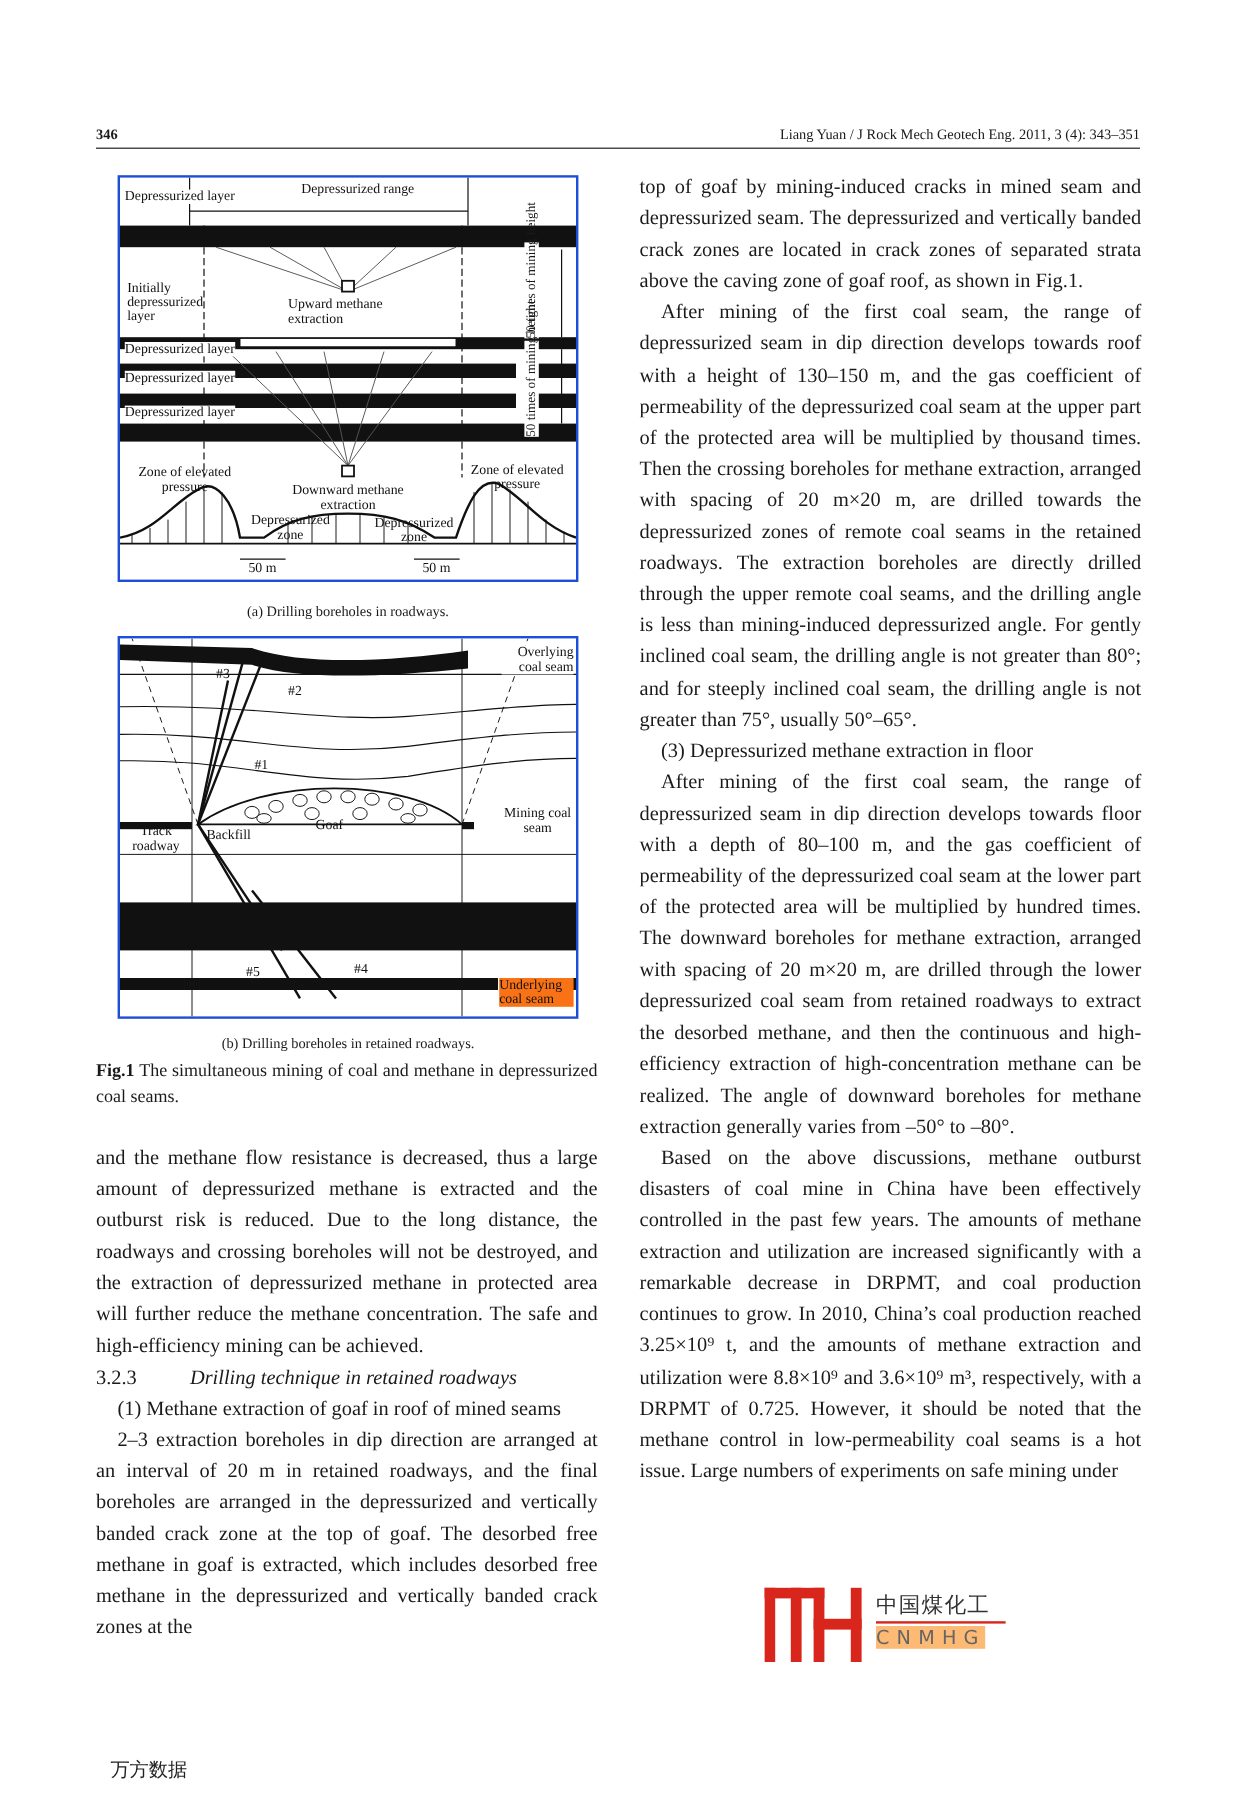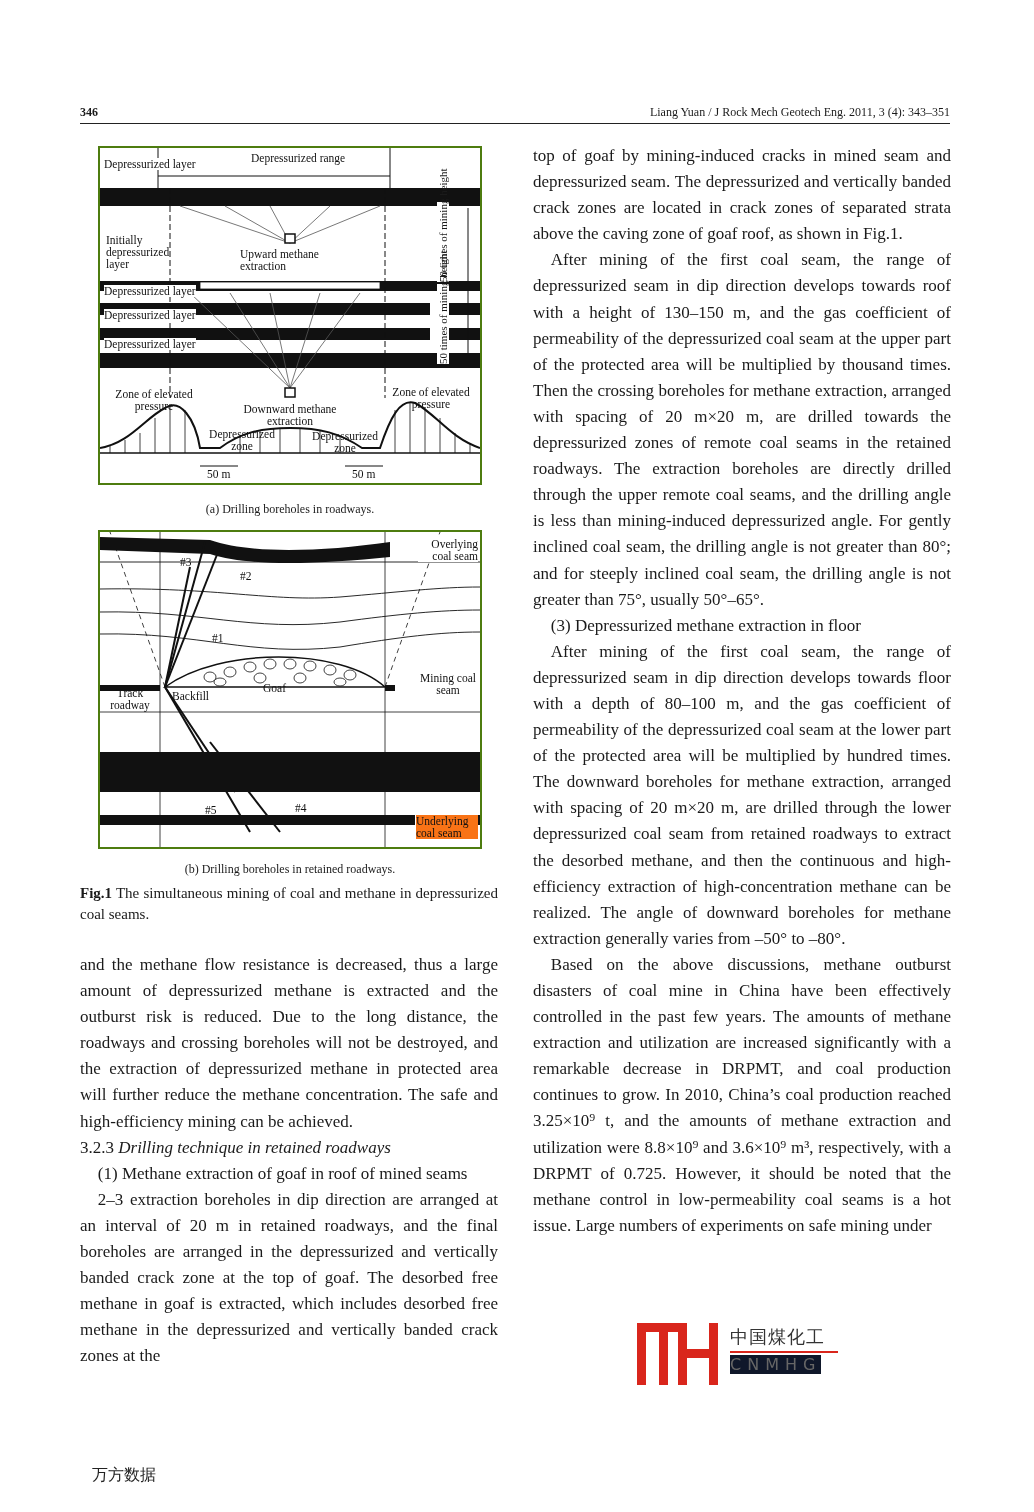--- a/index.html
+++ b/index.html
@@ -7,37 +7,37 @@
          font-family:"Liberation Serif","DejaVu Serif",serif; color:#1a1a1a; }
   .header { position:absolute; left:80px; top:105px; width:870px; height:18px;
             border-bottom:1.5px solid #222; font-size:12px; }
   .header .pn { position:absolute; left:0; top:0; font-weight:bold; }
   .header .run { position:absolute; right:0; top:0; }
   .col { position:absolute; font-size:17px; line-height:26.1px; text-align:justify; }
   .col p { margin:0; }
   .indent { text-indent:1.05em; }
   .left { left:80px; top:952px; width:418px; }
   .right { left:533px; top:143px; width:418px; }
-  .sec-title i { font-style:italic; }
-  .fig { position:absolute; border:2px solid #4d7c0f; background:#fff; }
+  .sec-title i { font-style:italic;margin-left:40px; }
+  .fig { position:absolute; border:2px solid #1d4ed8; background:#fff; }
   .figA { left:98px; top:146px; width:380px; height:335px; }
   .figB { left:98px; top:530px; width:380px; height:315px; }
   .fig svg { position:absolute; left:0; top:0; }
   .flabel { position:absolute; font-size:11.5px; line-height:12px; color:#111; background:transparent; white-space:nowrap; }
   .caption { position:absolute; font-size:12px; text-align:center; }
   .capA { left:98px; top:502px; width:384px; }
   .capB { left:98px; top:862px; width:384px; }
   .figtitle { position:absolute; left:80px; top:883px; width:418px; font-size:15px; line-height:21px; text-align:justify; }
   .figtitle b { font-weight:bold; }
   .footer { position:absolute; left:92px; top:1465px; font-family:"DejaVu Sans",sans-serif; font-size:16px; color:#222; }
   .logo { position:absolute; left:637px; top:1323px; width:212px; height:62px; }
   .logo .mark { position:absolute; left:0; top:0; width:82px; height:62px; }
   .logo .cn { position:absolute; left:93px; top:2px; font-family:"DejaVu Sans",sans-serif; font-size:18px; color:#333; letter-spacing:1px; background:#fff; }
   .logo .rule { position:absolute; left:93px; top:28px; width:108px; height:2px; background:#d9261c; }
-  .logo .en { position:absolute; left:93px; top:32px; font-family:"DejaVu Sans",sans-serif; font-size:16px; color:#666; letter-spacing:6px; background:#0f172a; }
+  .logo .en { position:absolute; left:93px; top:32px; font-family:"DejaVu Sans",sans-serif; font-size:16px; color:#666; letter-spacing:6px; background:#fdba74; }
   .vert { position:absolute; font-size:11px; line-height:12px; text-align:center; transform:rotate(-90deg); transform-origin:center; white-space:nowrap; background:#fff; }
 </style>
 </head>
 <body>
 
 <div class="header">
   <span class="pn">346</span>
   <span class="run">Liang Yuan / J Rock Mech Geotech Eng. 2011, 3 (4): 343–351</span>
 </div>
 

